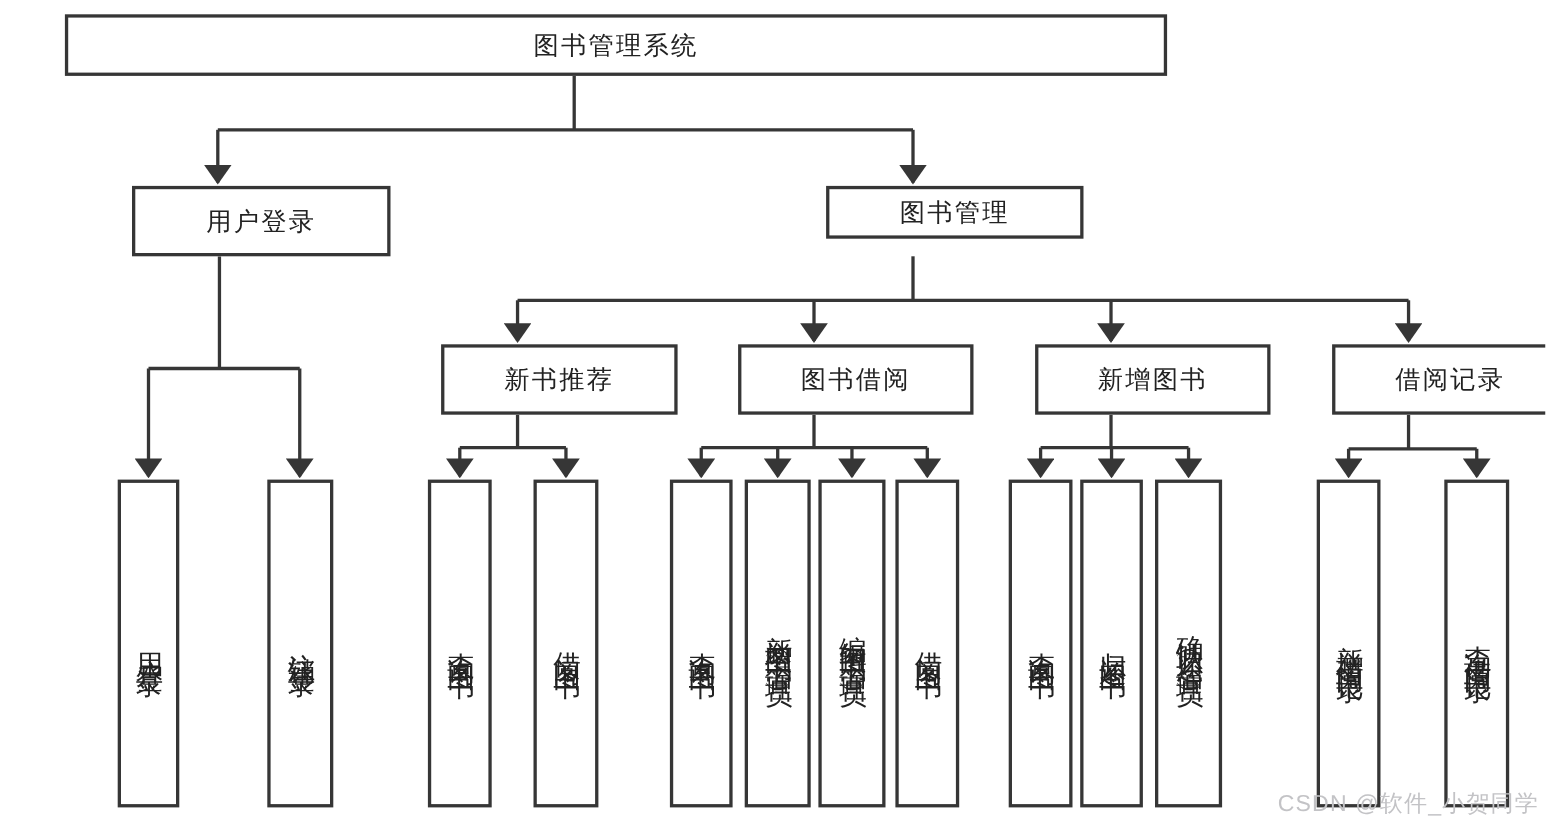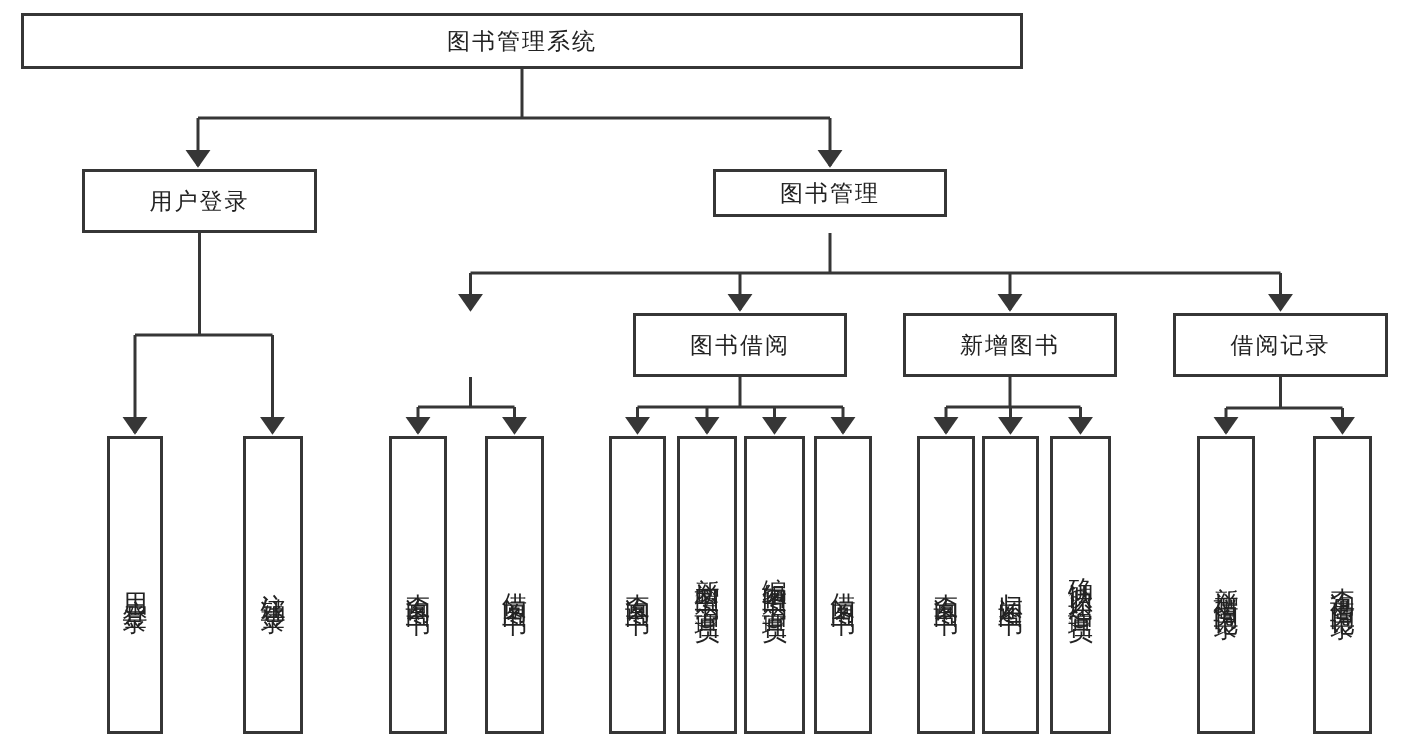--- a/index.html
+++ b/index.html
@@ -15,21 +15,21 @@
     position:absolute;
     box-sizing:border-box;
     background:#ffffff;
     border:3px solid #363636;
     display:flex;
     align-items:center;
     justify-content:center;
     color:#222222;
     z-index:2;
   }
-  .hbox{font-size:23px;letter-spacing:2px;}
+  .hbox{font-size:23px;letter-spacing:2px;margin-left:38px;}
   .vbox{font-size:25px;}
   .vbox .vtext{
     writing-mode:vertical-rl;
     letter-spacing:6px;
     line-height:1;
     white-space:nowrap;
   }
   .root{left:21px;top:13px;width:1002px;height:56px;}
   .l2a{left:82px;top:169px;width:235px;height:64px;}
   .l2b{left:713px;top:169px;width:234px;height:48px;}
@@ -119,20 +119,23 @@
     <span>图书管理系统</span>
   </div>
 
   <div class="node hbox l2a">
     <span>用户登录</span>
   </div>
   <div class="node hbox l2b">
     <span>图书管理</span>
   </div>
 
+  <div class="node hbox l3a">
+    <span>新书推荐</span>
+  </div>
   <div class="node hbox l3b">
     <span>图书借阅</span>
   </div>
   <div class="node hbox l3c">
     <span>新增图书</span>
   </div>
   <div class="node hbox l3d">
     <span>借阅记录</span>
   </div>
 
@@ -169,14 +172,15 @@
   <div class="node vbox leaf lf11">
     <span class="vtext">确认归还（管理员）</span>
   </div>
   <div class="node vbox leaf lf12">
     <span class="vtext">新增借阅记录</span>
   </div>
   <div class="node vbox leaf lf13">
     <span class="vtext">查询借阅记录</span>
   </div>
 
+  <div class="watermark">CSDN @软件_小贺同学</div>
 
 </div>
 
 </body></html>

